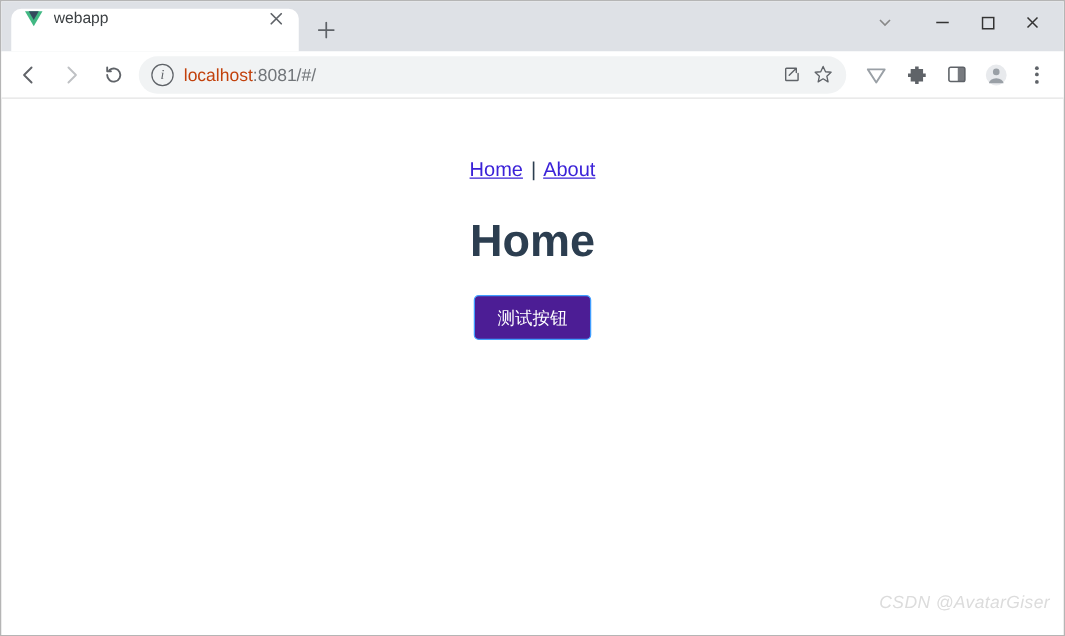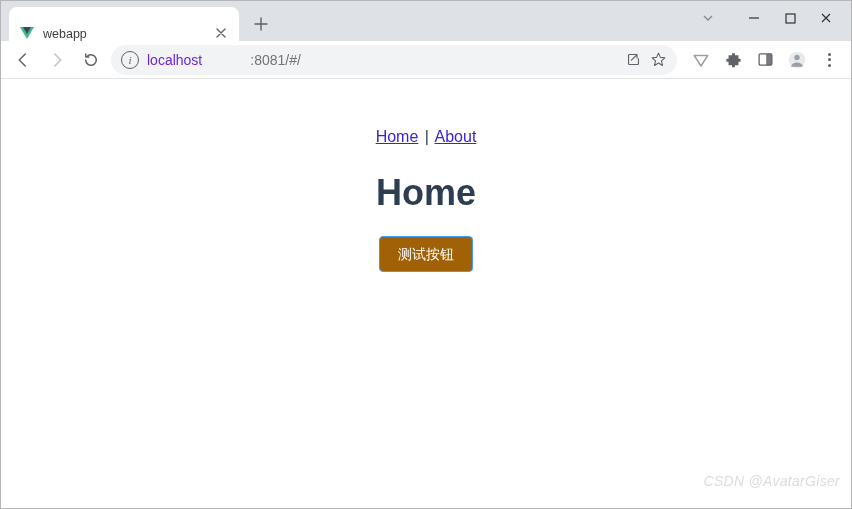--- a/index.html
+++ b/index.html
@@ -4,55 +4,55 @@
 <style>
   * { box-sizing: border-box; }
   html, body { margin:0; padding:0; height:100%; font-family: "Segoe UI", Arial, sans-serif; }
   body { width:852px; height:509px; background:#fff; overflow:hidden; position:relative; border:1px solid #b5b5b5;}
 
   
   .titlebar { height:40px; background:#dee1e6; display:flex; align-items:flex-end; position:relative; }
   .tab-row { display:flex; align-items:flex-end; height:40px; padding-left:8px; gap:0; }
   .tab {
     height:34px; min-width:230px; background:#fff; border-top-left-radius:8px; border-top-right-radius:8px;
-    display:flex; align-items:flex-end; padding:0 10px; gap:8px; position:relative;
+    display:flex; align-items:flex-start; padding:0 10px; gap:8px; position:relative;
   }
   .tab .favicon { width:16px; height:16px; display:flex; align-items:center; justify-content:center; }
   .tab .title { font-size:12.5px; color:#3c4043; flex:1; white-space:nowrap; overflow:hidden; text-overflow:ellipsis;}
   .tab .close { width:16px; height:16px; display:flex; align-items:center; justify-content:center; color:#5f6368; font-size:14px; border-radius:50%; }
   .newtab { width:28px; height:28px; margin-left:8px; margin-bottom:3px; display:flex; align-items:center; justify-content:center; color:#5f6368; border-radius:50%; font-size:18px;}
   .win-controls { position:absolute; right:4px; top:0; height:34px; display:flex; align-items:center; gap:22px; padding-right:14px; }
   .win-controls .wc { width:14px; height:14px; display:flex; align-items:center; justify-content:center; color:#555;}
   .win-controls .chev { margin-right:10px; color:#777;}
 
   
   .toolbar { height:38px; background:#fff; display:flex; align-items:center; padding:0 8px; gap:6px; border-bottom:1px solid #e3e3e3;}
   .tb-btn { width:28px; height:28px; display:flex; align-items:center; justify-content:center; color:#5f6368; border-radius:50%; }
   .tb-btn.disabled { color:#bfc1c4; }
   .omnibox {
     flex:1; height:30px; background:#f1f3f4; border-radius:15px; display:flex; align-items:center;
     padding:0 10px; gap:8px; color:#3c4043; font-size:14px;
   }
   .omnibox .site-info { width:18px; height:18px; border:1.2px solid #5f6368; border-radius:50%; display:flex; align-items:center; justify-content:center; font-size:11px; color:#5f6368; font-family: Georgia, serif; font-style:italic;}
   .omnibox .addr { flex:1; display:flex; align-items:baseline; gap:0;}
-  .omnibox .host { color:#6d28d9; }
-  .omnibox .rest { color:#717579;padding-left:48px; }
+  .omnibox .host { color:#c2410c; }
+  .omnibox .rest { color:#717579; }
   .omni-icons { display:flex; align-items:center; gap:4px; margin-left:4px;}
   .omni-icons .ic { width:28px; height:28px; display:flex; align-items:center; justify-content:center; color:#5f6368;}
   .menu-dots { display:flex; flex-direction:column; gap:2.5px; align-items:center; justify-content:center;}
   .menu-dots span { width:3px; height:3px; background:#5f6368; border-radius:50%; }
 
   
   .viewport { position:absolute; left:1px; right:1px; top:79px; bottom:1px; background:#fff; text-align:center; }
   .nav-links { margin-top:48px; font-size:16px; color:#2c3e50;}
   .nav-links a { color:#3b22d8; text-decoration:underline; }
   .nav-sep { color:#2c3e50; padding:0 2px; }
   h1.page-title { font-size:36px; font-weight:700; color:#2c3e50; margin:26px 0 22px; font-family:"Avenir","Segoe UI",Arial,sans-serif;}
   .el-button {
-    display:inline-block; padding:10px 18px; background:#a16207; color:#fff; border:1px solid #409eff;
+    display:inline-block; padding:10px 18px; background:#4c1d95; color:#fff; border:1px solid #409eff;
     border-radius:4px; font-size:14px; line-height:1; cursor:pointer;
   }
 
   .watermark { position:absolute; right:10px; bottom:18px; font-size:14px; color:#dcdcdc; font-style:italic; letter-spacing:.3px; pointer-events:none;}
 
   svg { display:block; }
 </style>
 </head>
 <body>
 

